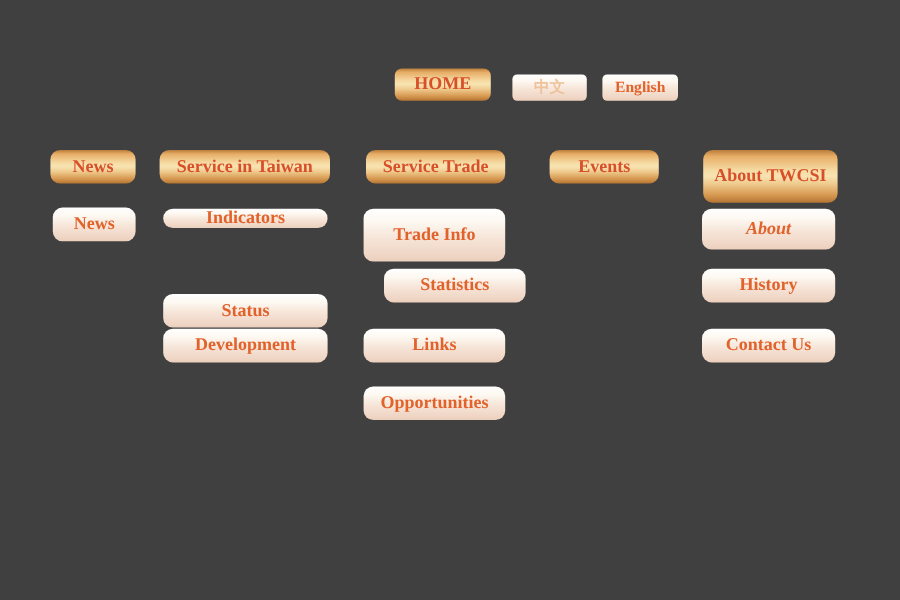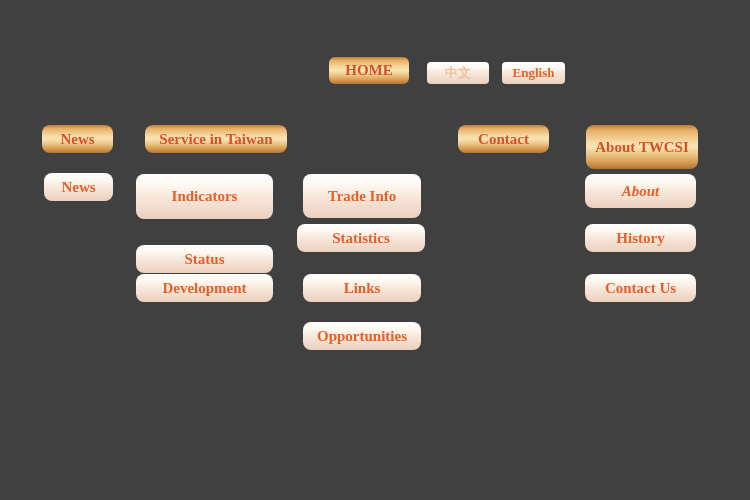--- a/index.html
+++ b/index.html
@@ -49,30 +49,31 @@
 
 <div class="stage">
 
   <div class="btn btn-gold fs-main" style="left:329px; top:57px; width:80px; height:27px; border-radius:6px;">HOME</div>
   <div class="btn btn-cream fs-lang muted" style="left:427px; top:62px; width:62px; height:22px; border-radius:4px;">中文</div>
   <div class="btn btn-cream fs-lang" style="left:502px; top:62px; width:63px; height:22px; border-radius:4px;">English</div>
 
   <div class="btn btn-gold fs-main" style="left:42px; top:125px; width:71px; height:28px;">News</div>
   <div class="btn btn-cream fs-main" style="left:44px; top:173px; width:69px; height:28px;">News</div>
 
-  <div class="btn btn-gold fs-main" style="left:133px; top:125px; width:142px; height:28px;margin-left:12px;">Service in Taiwan</div>
-  <div class="btn btn-cream fs-main" style="left:136px; top:174px; width:137px; height:45px;text-align:right;">Indicators</div>
+  <div class="btn btn-gold fs-main" style="left:133px; top:125px; width:142px; height:28px;">Service in Taiwan</div>
+  <div class="btn btn-cream fs-main" style="left:136px; top:174px; width:137px; height:16px;text-align:right;">Indicators</div>
   <div class="btn btn-cream fs-main" style="left:136px; top:224px; width:137px; height:28px;margin-top:21px;">Status</div>
   <div class="btn btn-cream fs-main" style="left:136px; top:274px; width:137px; height:28px;">Development</div>
 
+  <div class="btn btn-gold fs-main" style="left:305px; top:125px; width:116px; height:28px;">Service Trade</div>
   <div class="btn btn-cream fs-main" style="left:303px; top:174px; width:118px; height:44px;">Trade Info</div>
-  <div class="btn btn-cream fs-main" style="left:297px; top:224px; width:128px; height:28px;">Statistics</div>
+  <div class="btn btn-cream fs-main" style="left:320px; top:224px; width:118px; height:28px;">Statistics</div>
   <div class="btn btn-cream fs-main" style="left:303px; top:274px; width:118px; height:28px;">Links</div>
   <div class="btn btn-cream fs-main" style="left:303px; top:322px; width:118px; height:28px;">Opportunities</div>
 
-  <div class="btn btn-gold fs-main" style="left:458px; top:125px; width:91px; height:28px;">Contact</div>
+  <div class="btn btn-gold fs-main" style="left:458px; top:125px; width:91px; height:28px;">Events</div>
 
   <div class="btn btn-gold fs-main" style="left:586px; top:125px; width:112px; height:44px;">About TWCSI</div>
   <div class="btn btn-cream fs-main" style="left:585px; top:174px; width:111px; height:34px;font-style:italic;">About</div>
   <div class="btn btn-cream fs-main" style="left:585px; top:224px; width:111px; height:28px;">History</div>
   <div class="btn btn-cream fs-main" style="left:585px; top:274px; width:111px; height:28px;">Contact Us</div>
 
 </div>
 
 </body></html>

